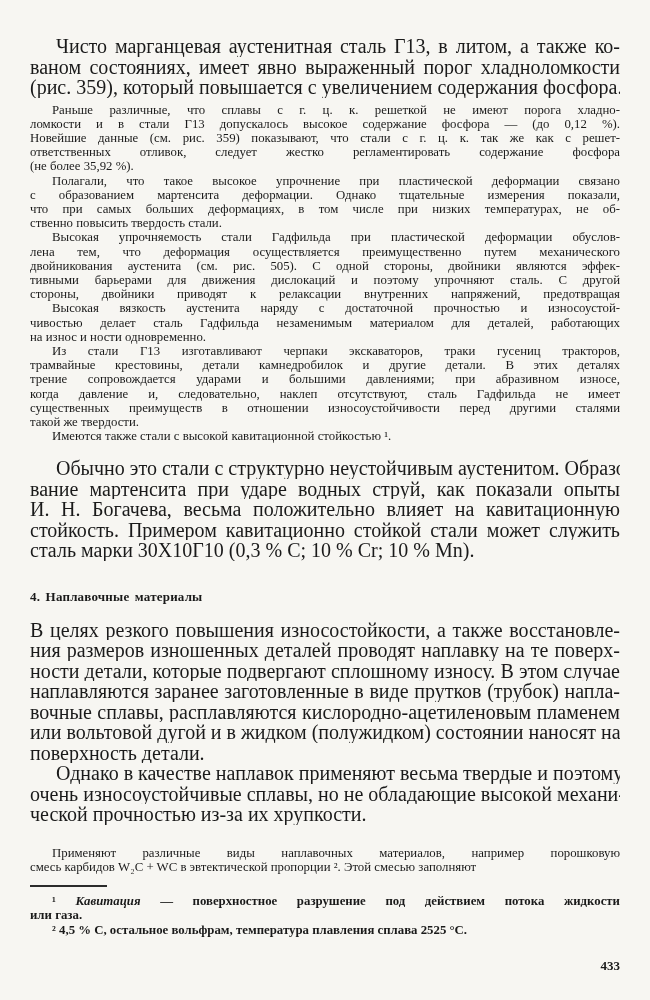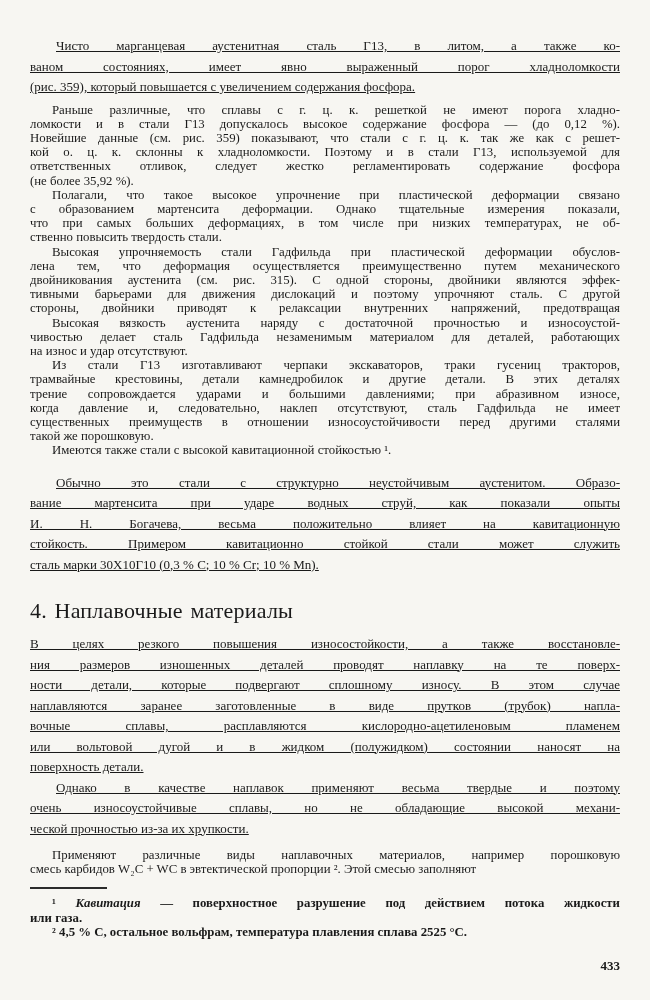--- a/index.html
+++ b/index.html
@@ -8,40 +8,40 @@
     background:#f7f6f2;
     font-family:"Liberation Serif","DejaVu Serif",serif;
     color:#1a1a1a;
     position:relative;
     overflow:hidden;
   }
   .page{
     position:absolute;top:36px;left:30px;width:590px;
   }
   .para{margin:0;}
-  .large{font-size:13px;line-height:20.5px;text-decoration:underline;}
+  .large{font-size:20px;line-height:20.5px;}
   .small{font-size:12.8px;line-height:14.2px;}
   .ln{
     text-align:justify;
     text-align-last:justify;
     text-justify:inter-word;
     white-space:nowrap;
     overflow:hidden;
   }
   .ln.last{text-align-last:left;}
   .ind .ln:first-child{text-indent:26px;}
   .small.ind .ln:first-child{text-indent:22px;}
   .gap-top-p2{margin-top:5px;}
   .gap-top-p8{margin-top:15px;}
   .heading{
-    font-size:22px;font-weight:normal;line-height:20px;
+    font-size:13px;font-weight:bold;line-height:20px;
     margin:26px 0 13px 0;letter-spacing:0.2px;
     word-spacing:2px;
   }
-  .gap-top-p11{margin-top:9px;}
+  .gap-top-p11{margin-top:21px;}
   .fn-rule{
     width:77px;border:none;border-top:2px solid #2b2b2b;
     margin:11px 0 0 0;
   }
   .footnotes{margin-top:7px;font-weight:bold;}
   .page-number{
     position:absolute;top:958px;right:30px;
     font-size:13px;font-weight:bold;
     font-family:"Liberation Serif","DejaVu Serif",serif;
   }
@@ -55,53 +55,52 @@
   <div class="para large ind">
       <div class="ln">Чисто марганцевая аустенитная сталь Г13, в литом, а также ко-</div>
       <div class="ln">ваном состояниях, имеет явно выраженный порог хладноломкости</div>
       <div class="ln last">(рис. 359), который повышается с увеличением содержания фосфора.</div>
     </div>
 
   <div class="para small ind gap-top-p2">
       <div class="ln">Раньше различные, что сплавы с г. ц. к. решеткой не имеют порога хладно-</div>
       <div class="ln">ломкости и в стали Г13 допускалось высокое содержание фосфора — (до 0,12 %).</div>
       <div class="ln">Новейшие данные (см. рис. 359) показывают, что стали с г. ц. к. так же как с решет-</div>
-      <div class="ln">кой о. ц. к. склонны к хладноломкости. Поэтому и в стали Г13, используемой для</div>
       <div class="ln">ответственных отливок, следует жестко регламентировать содержание фосфора</div>
       <div class="ln last">(не более 35,92 %).</div>
     </div>
 
   <div class="para small ind">
       <div class="ln">Полагали, что такое высокое упрочнение при пластической деформации связано</div>
       <div class="ln">с образованием мартенсита деформации. Однако тщательные измерения показали,</div>
       <div class="ln">что при самых больших деформациях, в том числе при низких температурах, не об-</div>
       <div class="ln last">ственно повысить твердость стали.</div>
     </div>
 
   <div class="para small ind">
       <div class="ln">Высокая упрочняемость стали Гадфильда при пластической деформации обуслов-</div>
       <div class="ln">лена тем, что деформация осуществляется преимущественно путем механического</div>
-      <div class="ln">двойникования аустенита (см. рис. 315). С одной стороны, двойники являются эффек-</div>
+      <div class="ln">двойникования аустенита (см. рис. 505). С одной стороны, двойники являются эффек-</div>
       <div class="ln">тивными барьерами для движения дислокаций и поэтому упрочняют сталь. С другой</div>
       <div class="ln">стороны, двойники приводят к релаксации внутренних напряжений, предотвращая</div>
     </div>
 
   <div class="para small ind">
       <div class="ln">Высокая вязкость аустенита наряду с достаточной прочностью и износоустой-</div>
       <div class="ln">чивостью делает сталь Гадфильда незаменимым материалом для деталей, работающих</div>
-      <div class="ln last">на износ и удар отсутствуют.</div>
+      <div class="ln last">на износ и ности одновременно.</div>
     </div>
 
   <div class="para small ind">
       <div class="ln">Из стали Г13 изготавливают черпаки экскаваторов, траки гусениц тракторов,</div>
       <div class="ln">трамвайные крестовины, детали камнедробилок и другие детали. В этих деталях</div>
       <div class="ln">трение сопровождается ударами и большими давлениями; при абразивном износе,</div>
       <div class="ln">когда давление и, следовательно, наклеп отсутствуют, сталь Гадфильда не имеет</div>
       <div class="ln">существенных преимуществ в отношении износоустойчивости перед другими сталями</div>
-      <div class="ln last">такой же порошковую.</div>
+      <div class="ln last">такой же твердости.</div>
     </div>
 
   <div class="para small ind">
       <div class="ln last">Имеются также стали с высокой кавитационной стойкостью ¹.</div>
     </div>
 
   <div class="para large ind gap-top-p8">
       <div class="ln">Обычно это стали с структурно неустойчивым аустенитом. Образо-</div>
       <div class="ln">вание мартенсита при ударе водных струй, как показали опыты</div>
       <div class="ln">И. Н. Богачева, весьма положительно влияет на кавитационную</div>

